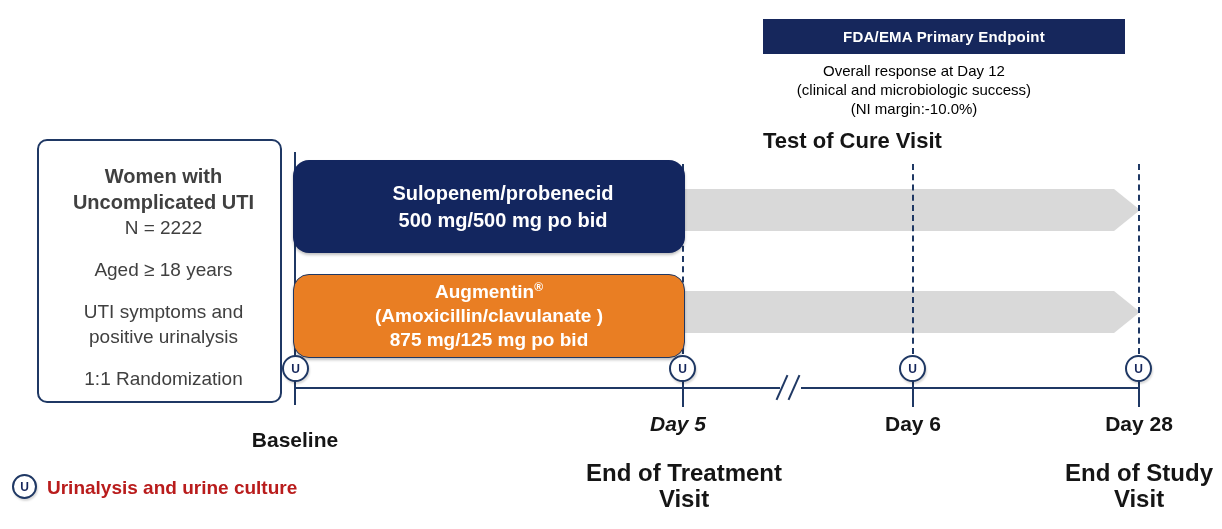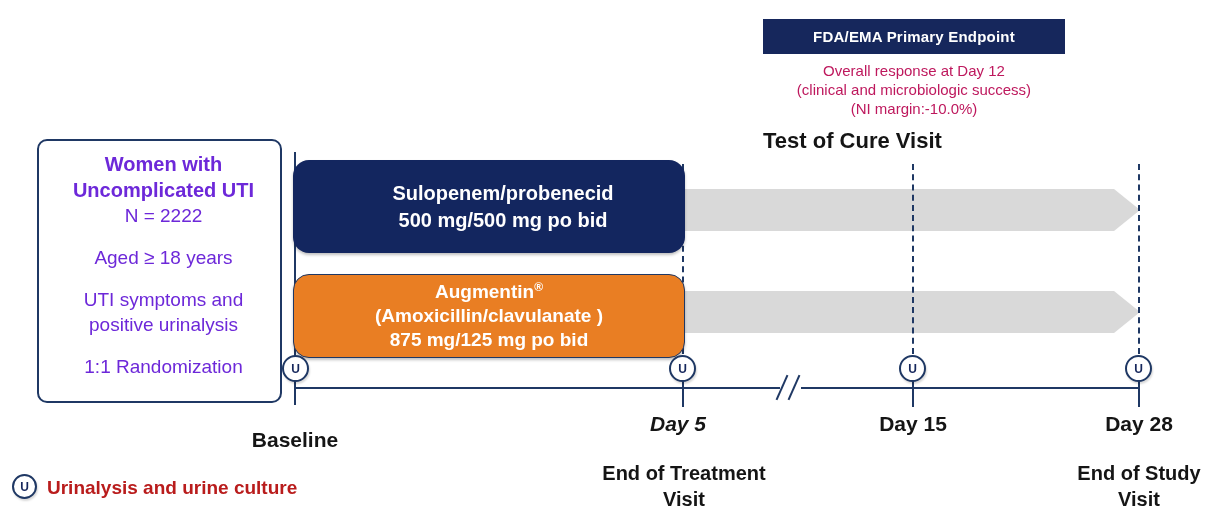--- a/index.html
+++ b/index.html
@@ -8,42 +8,42 @@
     width:1222px;height:529px;
     background:#ffffff;
     font-family:"Liberation Sans", sans-serif;
     overflow:hidden;
     color:#111111;
   }
   .abs{position:absolute;}
 
   
   .endpoint-box{
-    left:763px;top:19px;width:302px;height:35px;
+    left:763px;top:19px;width:362px;height:35px;
     background:#16275C;
     display:flex;align-items:center;justify-content:center;
     color:#ffffff;font-weight:bold;font-size:15px;letter-spacing:.2px;text-align:center;
   }
   .endpoint-desc{
     left:748px;top:61px;width:332px;
-    text-align:center;color:#be185d;font-size:15px;line-height:19px;
+    text-align:center;color:#000000;font-size:15px;line-height:19px;
   }
 
   .toc-title{
     left:763px;top:128px;width:302px;text-align:left;
     font-size:22px;font-weight:bold;color:#151515;
   }
 
   
   .criteria-box{
     left:37px;top:139px;width:245px;height:264px;
     border:2px solid #1F3864;border-radius:10px;background:#ffffff;
     text-align:center;box-sizing:border-box;padding-top:10px;
   }
-  .criteria-box .blk{margin:0 0 17px 0;font-size:19px;line-height:25px;color:#6d28d9;padding-left:8px;}
+  .criteria-box .blk{margin:12px 0 17px 0;font-size:19px;line-height:25px;color:#404040;padding-left:8px;}
   .criteria-box .ttl{font-weight:bold;font-size:20px;line-height:26px;}
 
   
   .vline{width:0;border-left:2px solid #1F3864;}
   .vdash{width:0;border-left:2px dashed #1F3864;}
 
   
   .garrow{
     height:42px;width:484px;left:656px;background:#D9D9D9;
     clip-path:polygon(0 0, calc(100% - 26px) 0, 100% 50%, calc(100% - 26px) 100%, 0 100%);
@@ -69,21 +69,21 @@
   
   .ucircle{
     width:27px;height:27px;border-radius:50%;
     background:#ffffff;border:2px solid #1F3864;box-sizing:border-box;
     display:flex;align-items:center;justify-content:center;
     font-size:12px;font-weight:bold;color:#16275C;
     box-shadow:1px 2px 2px rgba(0,0,0,0.15);
   }
 
   .day-label{width:120px;text-align:center;font-size:21px;font-weight:bold;color:#151515;top:412px;}
-  .sub-label{width:230px;text-align:center;font-size:20px;font-weight:bold;color:#151515;line-height:26px;top:460px;}
+  .sub-label{width:230px;text-align:center;font-size:24px;font-weight:bold;color:#151515;line-height:26px;top:460px;}
 
   .legend-text{font-size:19px;font-weight:bold;color:#b91c1c;}
 </style>
 </head>
 <body>
 
 <div class="stage">
 
   <div class="abs endpoint-box">
     <span>FDA/EMA Primary Endpoint</span>
@@ -146,21 +146,21 @@
     </div>
   <div class="abs ucircle" style="left:899px;top:355px;">
       <span>U</span>
     </div>
   <div class="abs ucircle" style="left:1125px;top:355px;">
       <span>U</span>
     </div>
 
   <div class="abs day-label" style="left:235px;margin-top:16px;">Baseline</div>
   <div class="abs day-label" style="left:618px;font-style:italic;">Day 5</div>
-  <div class="abs day-label" style="left:853px;">Day 15</div>
+  <div class="abs day-label" style="left:853px;">Day 6</div>
   <div class="abs day-label" style="left:1079px;text-align:center;">Day 28</div>
 
   <div class="abs sub-label" style="left:569px;">
     <div>End of Treatment</div>
     <div>Visit</div>
   </div>
   <div class="abs sub-label" style="left:1024px;">
     <div>End of Study</div>
     <div>Visit</div>
   </div>

